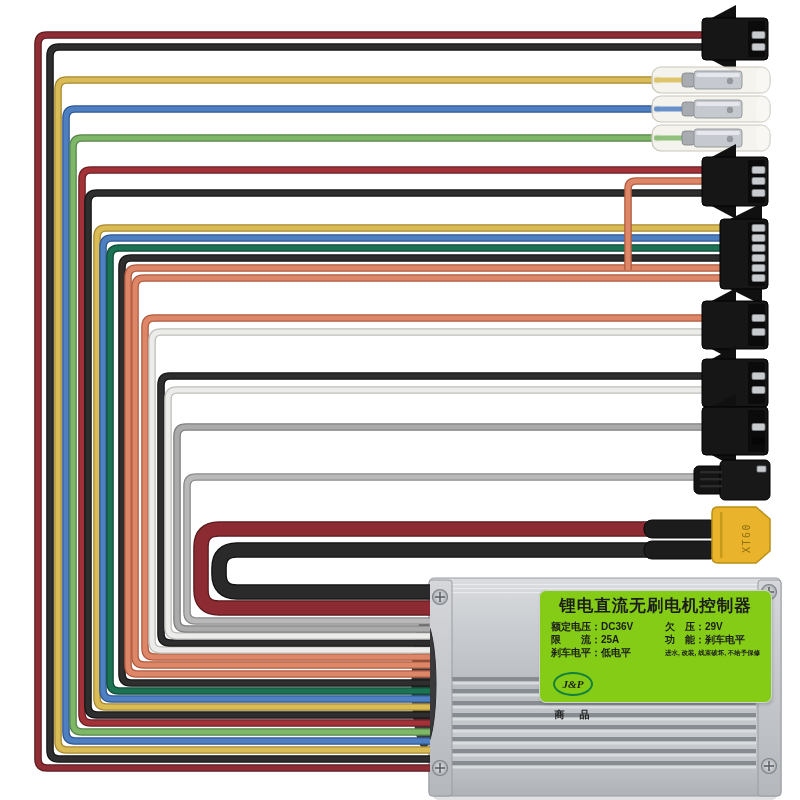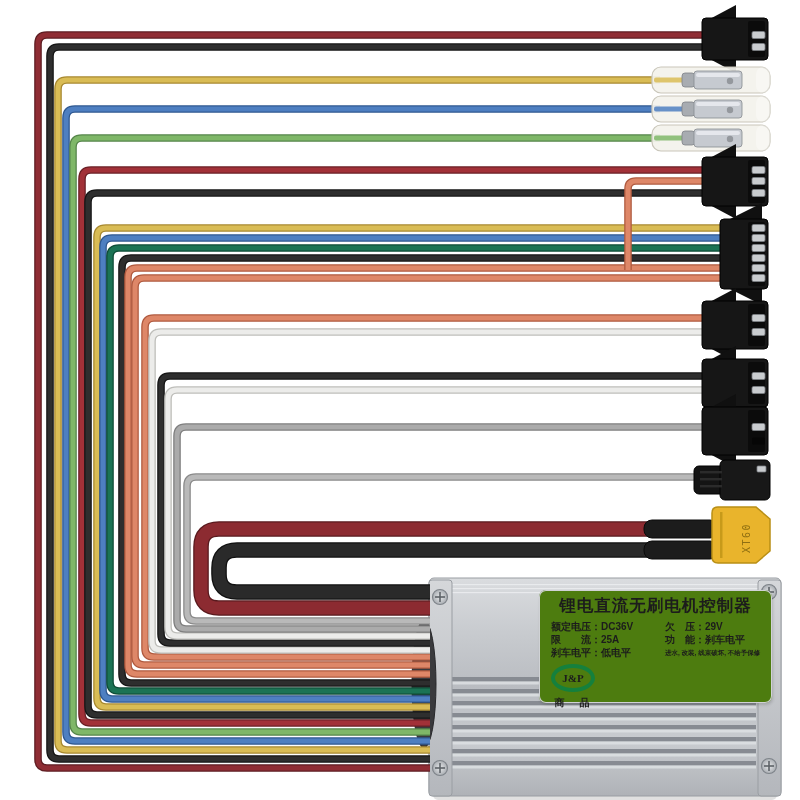--- a/index.html
+++ b/index.html
@@ -1,31 +1,31 @@
 <!DOCTYPE html>
 <html><head>
 <meta charset="utf-8">
 <style>
   html,body{margin:0;padding:0;background:#fff;}
   .stage{position:relative;width:800px;height:800px;background:#fff;overflow:hidden;
          font-family:"Liberation Sans","DejaVu Sans",sans-serif;}
   svg{position:absolute;left:0;top:0;}
   .label{position:absolute;left:539px;top:590px;width:233px;height:113px;
-         background:#4d7c0f;border-radius:7px;box-shadow:0 0 0 1px #d0d2d5 inset,1px 2px 3px rgba(0,0,0,.15);
+         background:#84cc16;border-radius:7px;box-shadow:0 0 0 1px #d0d2d5 inset,1px 2px 3px rgba(0,0,0,.15);
          color:#1c1c1c;z-index:5;}
   .label-title{font-size:16.5px;font-weight:700;text-align:center;margin-top:5px;letter-spacing:1px;}
   .specs{margin:3px 10px 0 12px;font-size:10px;font-weight:600;}
   .spec-row{display:flex;line-height:13px;}
   .sc-left{width:54%;}
   .sc-right{width:46%;}
   .sc-right.note{font-size:6.5px;font-weight:700;line-height:13px;white-space:nowrap;}
   .label-bottom{display:flex;align-items:flex-end;margin:1px 8px 0 10px;}
   .logo-wrap{width:48px;text-align:center;}
-  .logo-oval{width:36px;height:20px;margin:4px auto;border:4px solid #15803d;border-radius:50%;
-             font-family:"Liberation Serif","DejaVu Serif",serif;font-weight:700;
+  .logo-oval{width:36px;height:20px;margin:12px auto;border:2px solid #15803d;border-radius:50%;
+             font-family:"Liberation Serif","DejaVu Serif",serif;font-style:italic;font-weight:700;
              font-size:11px;line-height:20px;}
   .logo-caption{font-size:10px;font-weight:700;letter-spacing:6px;margin-top:2px;padding-left:4px;}
   .code-wrap{flex:1;text-align:center;}
   .barcode{height:17px;margin:0 6px 1px 6px;
     background:repeating-linear-gradient(90deg,#141414 0 2px,#f4f4f4 2px 3px,#141414 3px 4px,#f4f4f4 4px 7px,#141414 7px 10px,#f4f4f4 10px 11px);}
   .model{font-size:11px;font-weight:700;letter-spacing:.4px;}
 </style>
 </head>
 <body>
 

